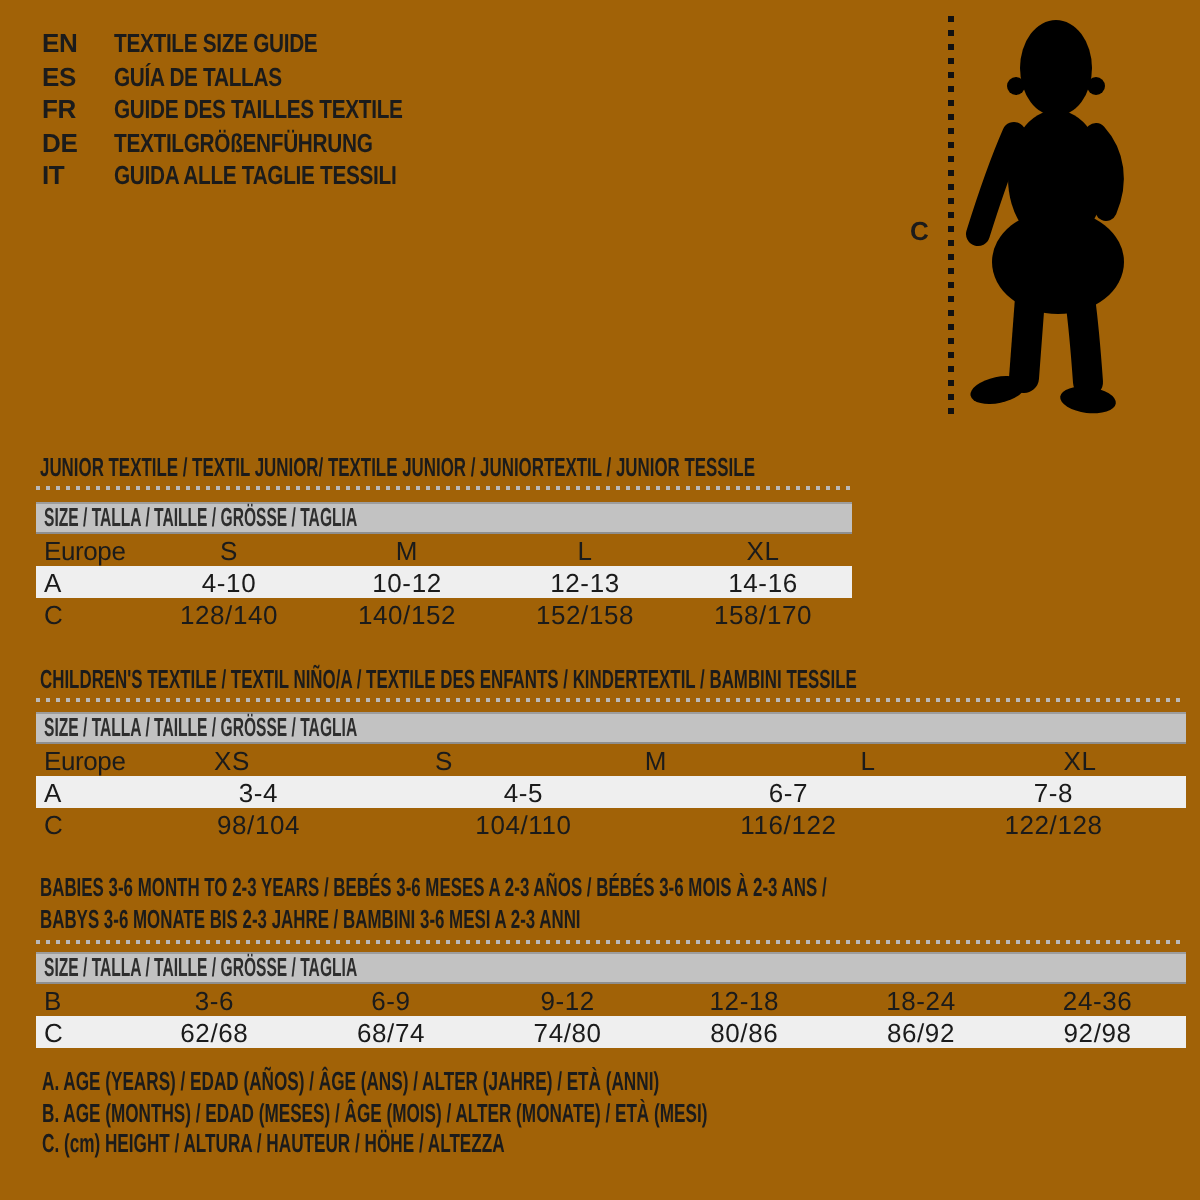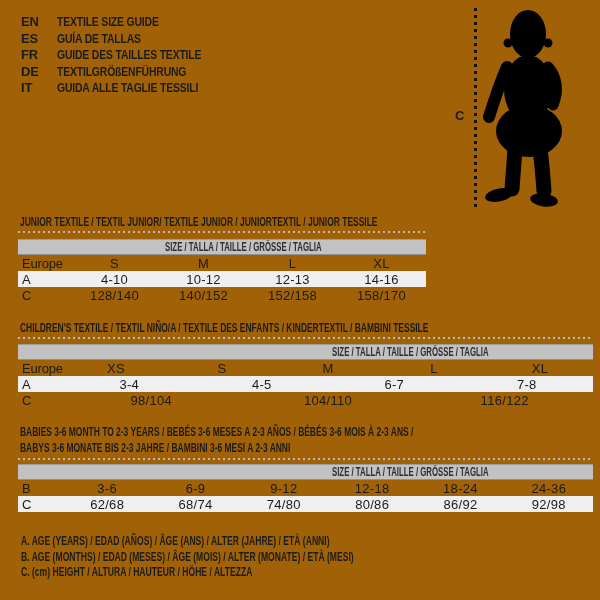--- a/index.html
+++ b/index.html
@@ -17,36 +17,36 @@
 
   
   .dim-line {
     position:absolute; left:474px; top:8px; width:3px; height:200px;
     background:repeating-linear-gradient(to bottom,#111 0 3px,transparent 3px 7px);
   }
   .height-label { position:absolute; left:455px; top:108px; font-size:13px; font-weight:bold; }
   .baby { position:absolute; left:482px; top:9px; }
 
   
-  .table-wrap { position:absolute; left:18px; }
+  .table-wrap { position:absolute; left:18px;margin-top:12px; }
   .tw1 { top:214px; width:408px; }
   .tw2 { top:320px; width:575px; }
   .tw3 { top:424px; width:575px; }
   .t-title, .t-title2 { height:16px; line-height:16px; font-size:13px; font-weight:bold; margin-left:2px; }
   .t-title .sx, .t-title2 .sx { transform:scaleX(0.65); }
   .t-title2:empty { display:none; }
   .t-rule {
     height:2px; margin-top:1px;
     background:repeating-linear-gradient(to right,#b9b9b9 0 2px,transparent 2px 5px);
   }
   .tw3 .t-rule { margin-top:2px; }
   .t-bar {
     box-sizing:border-box; height:16px; margin-top:6px;
     background:#c2c2c2; border-top:1px solid #9d9d9d; border-bottom:1px solid #8f8f8f;
-    display:flex; align-items:center; padding-left:4px;justify-content:flex-end;
+    display:flex; align-items:center; padding-left:4px;
   }
   .tw2 .t-bar { margin-top:5px; }
   .tw3 .t-bar { margin-top:4px; }
   .t-bar-text { font-size:13px; font-weight:bold; color:#2e2e2e; line-height:14px; }
   .t-bar-text .sx { transform:scaleX(0.60); }
   .trow { display:flex; height:16px; align-items:flex-end; font-size:13px; }
   .trow.shaded { background:#efefef; }
   .tlabel { box-sizing:border-box; padding-left:4px; letter-spacing:-0.2px; }
   .tw1 .tlabel { width:52px; }
   .tw2 .tlabel, .tw3 .tlabel { width:45px; }
@@ -143,20 +143,21 @@
           <div class="tcell">3-4</div>
           <div class="tcell">4-5</div>
           <div class="tcell">6-7</div>
           <div class="tcell">7-8</div>
         </div>
         <div class="trow">
           <div class="tlabel">C</div>
           <div class="tcell">98/104</div>
           <div class="tcell">104/110</div>
           <div class="tcell">116/122</div>
+          <div class="tcell">122/128</div>
         </div>
       </div>
   </div>
 
   <div class="table-wrap tw3">
     <div class="t-title"><span class="sx">BABIES 3-6 MONTH TO 2-3 YEARS / BEBÉS 3-6 MESES A 2-3 AÑOS / BÉBÉS 3-6 MOIS À 2-3 ANS /</span></div>
     <div class="t-title2"><span class="sx">BABYS 3-6 MONATE BIS 2-3 JAHRE / BAMBINI 3-6 MESI A 2-3 ANNI</span></div>
     <div class="t-rule"></div>
     <div class="t-bar">
       <span class="t-bar-text"><span class="sx">SIZE / TALLA / TAILLE / GRÖSSE / TAGLIA</span></span>

